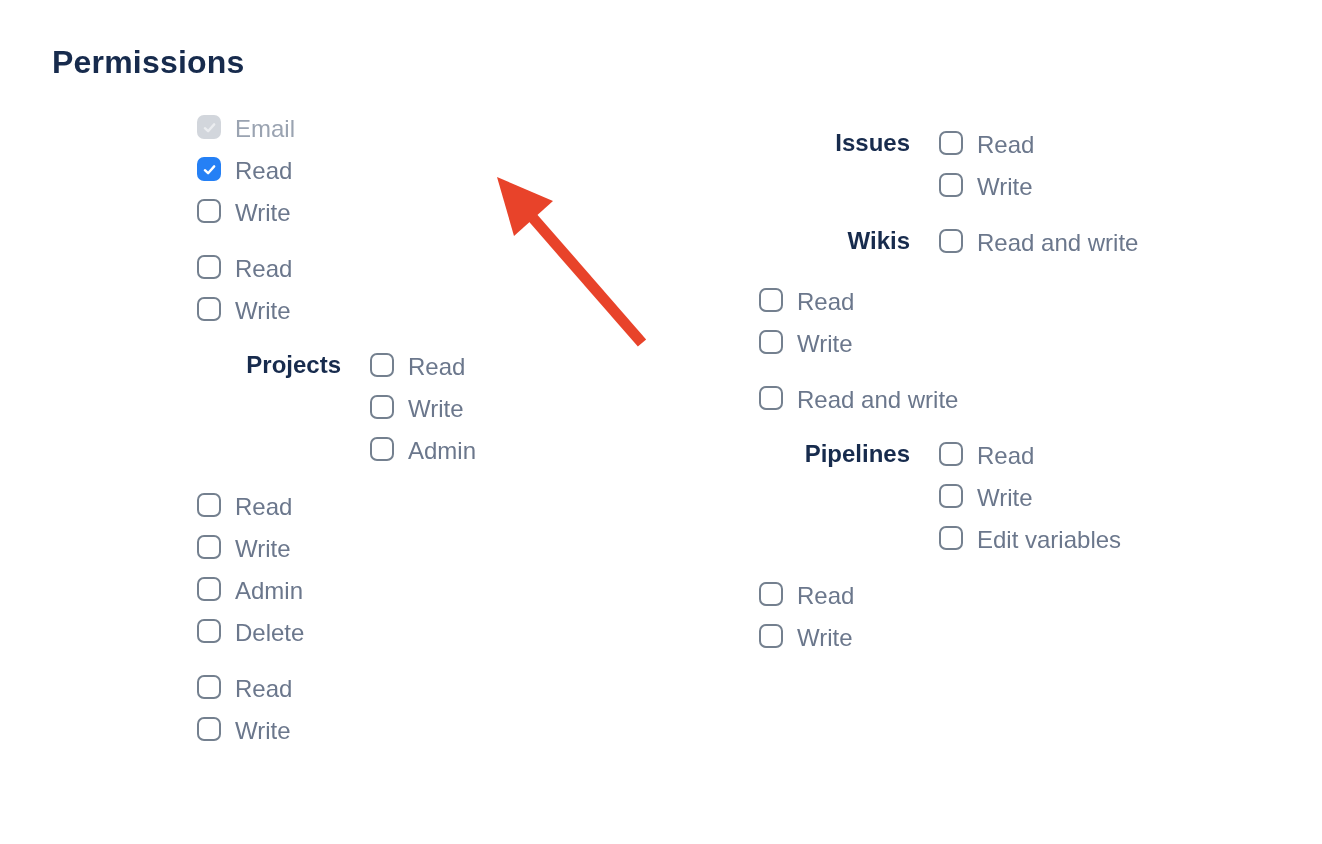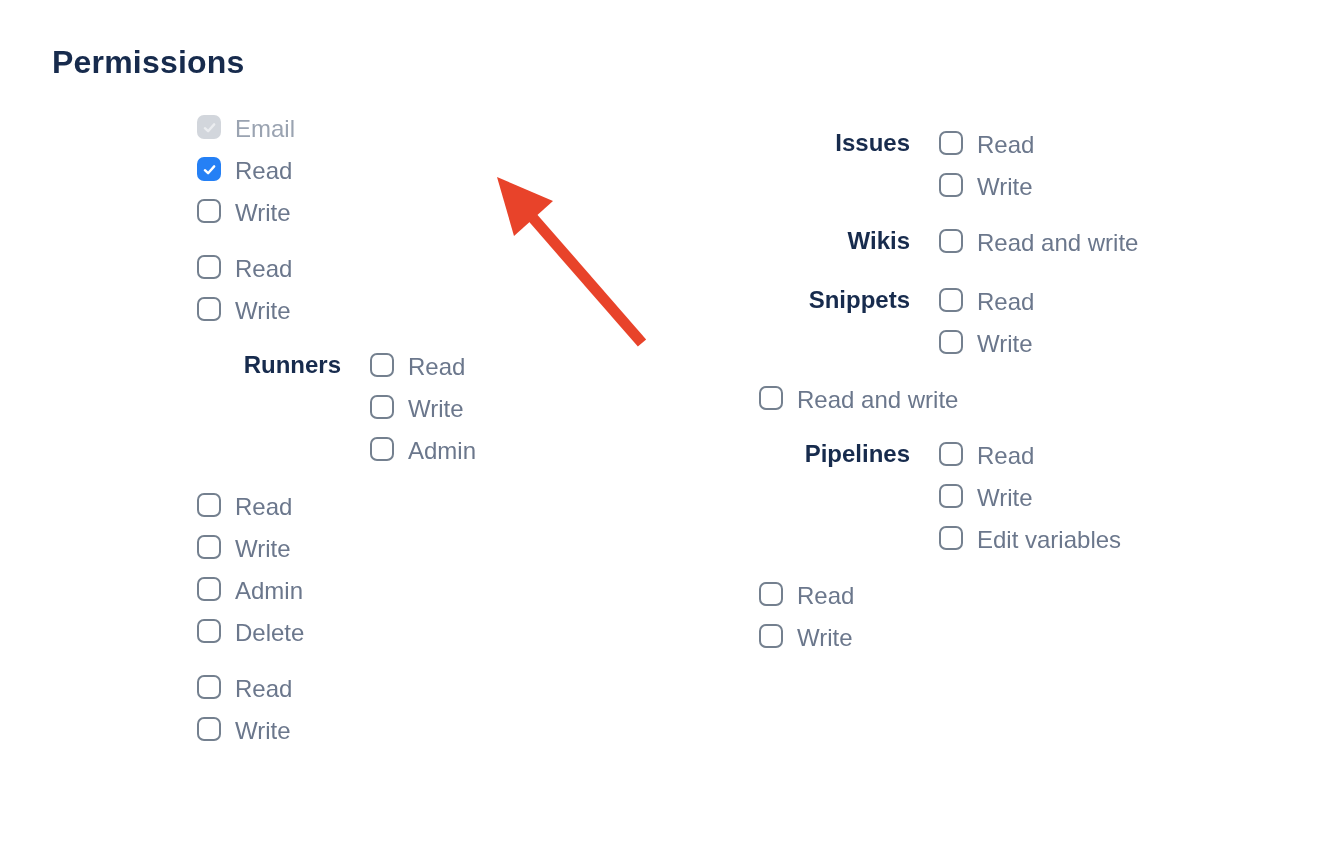--- a/index.html
+++ b/index.html
@@ -75,21 +75,21 @@
           <span class="cb unchecked"></span>
           <span class="option-label">Read</span>
         </label>
         <label class="option-row">
           <span class="cb unchecked"></span>
           <span class="option-label">Write</span>
         </label>
       </div>
     </div>
     <div class="perm-group">
-      <div class="group-label">Runners</div>
+      <div class="group-label">Projects</div>
       <div class="options">
         <label class="option-row">
           <span class="cb unchecked"></span>
           <span class="option-label">Read</span>
         </label>
         <label class="option-row">
           <span class="cb unchecked"></span>
           <span class="option-label">Write</span>
         </label>
         <label class="option-row">
@@ -148,21 +148,20 @@
     <div class="perm-group">
       <div class="group-label">Wikis</div>
       <div class="options">
         <label class="option-row">
           <span class="cb unchecked"></span>
           <span class="option-label">Read and write</span>
         </label>
       </div>
     </div>
     <div class="perm-group">
-      <div class="group-label">Snippets</div>
       <div class="options">
         <label class="option-row">
           <span class="cb unchecked"></span>
           <span class="option-label">Read</span>
         </label>
         <label class="option-row">
           <span class="cb unchecked"></span>
           <span class="option-label">Write</span>
         </label>
       </div>

